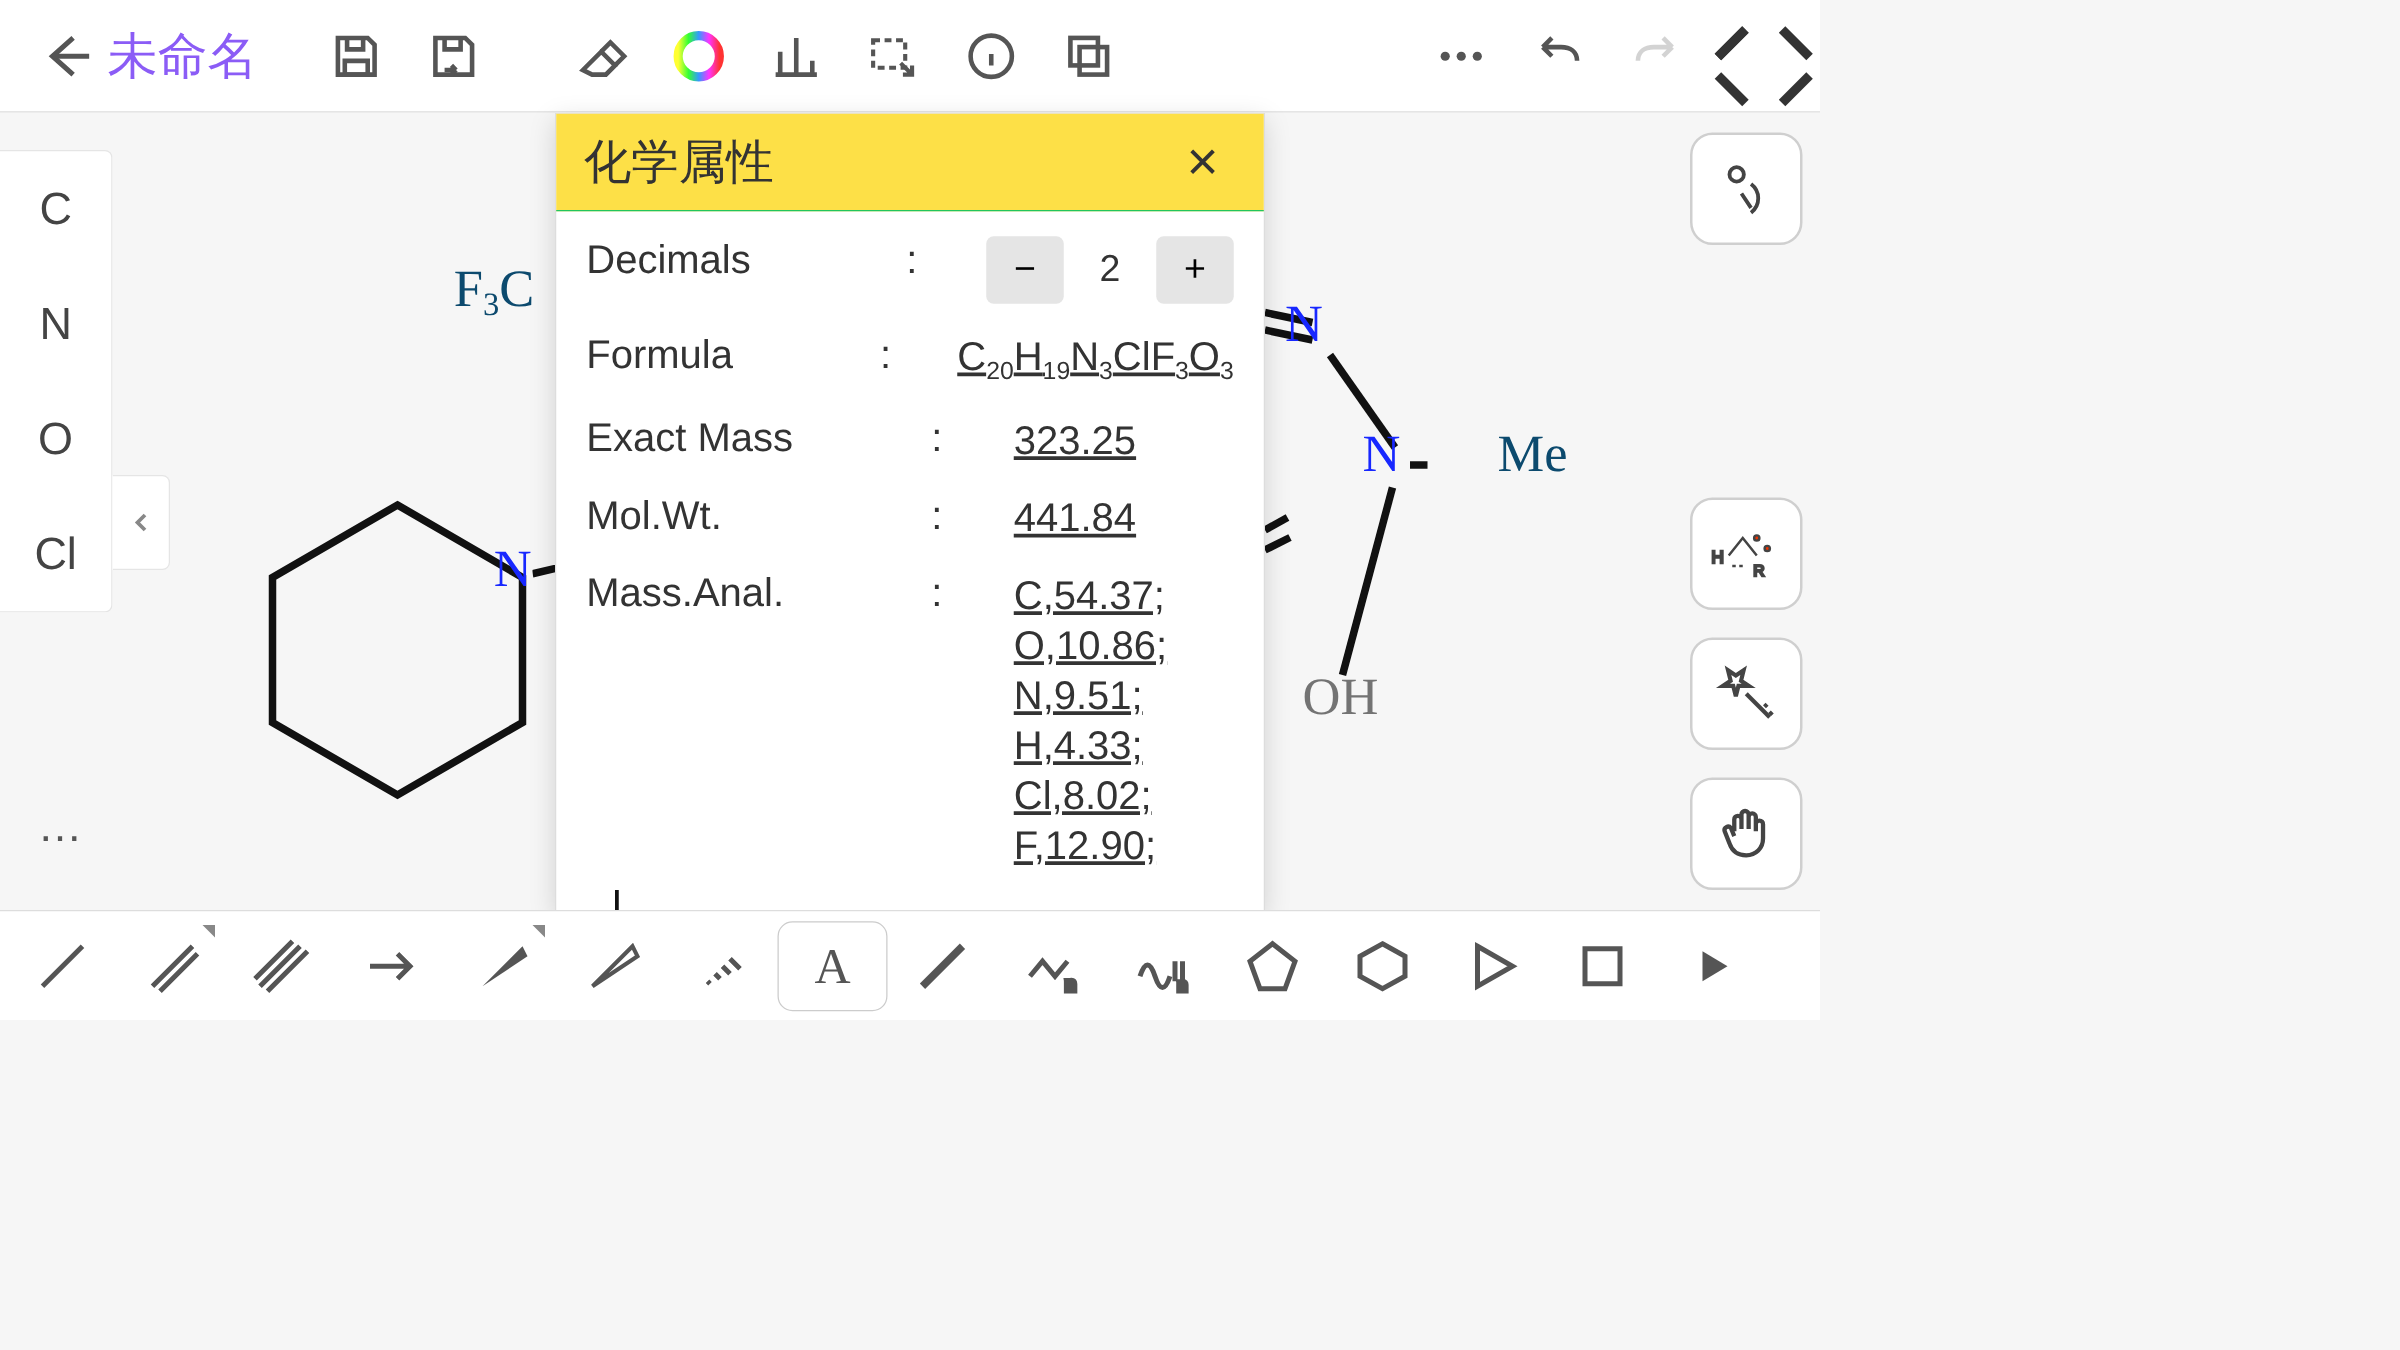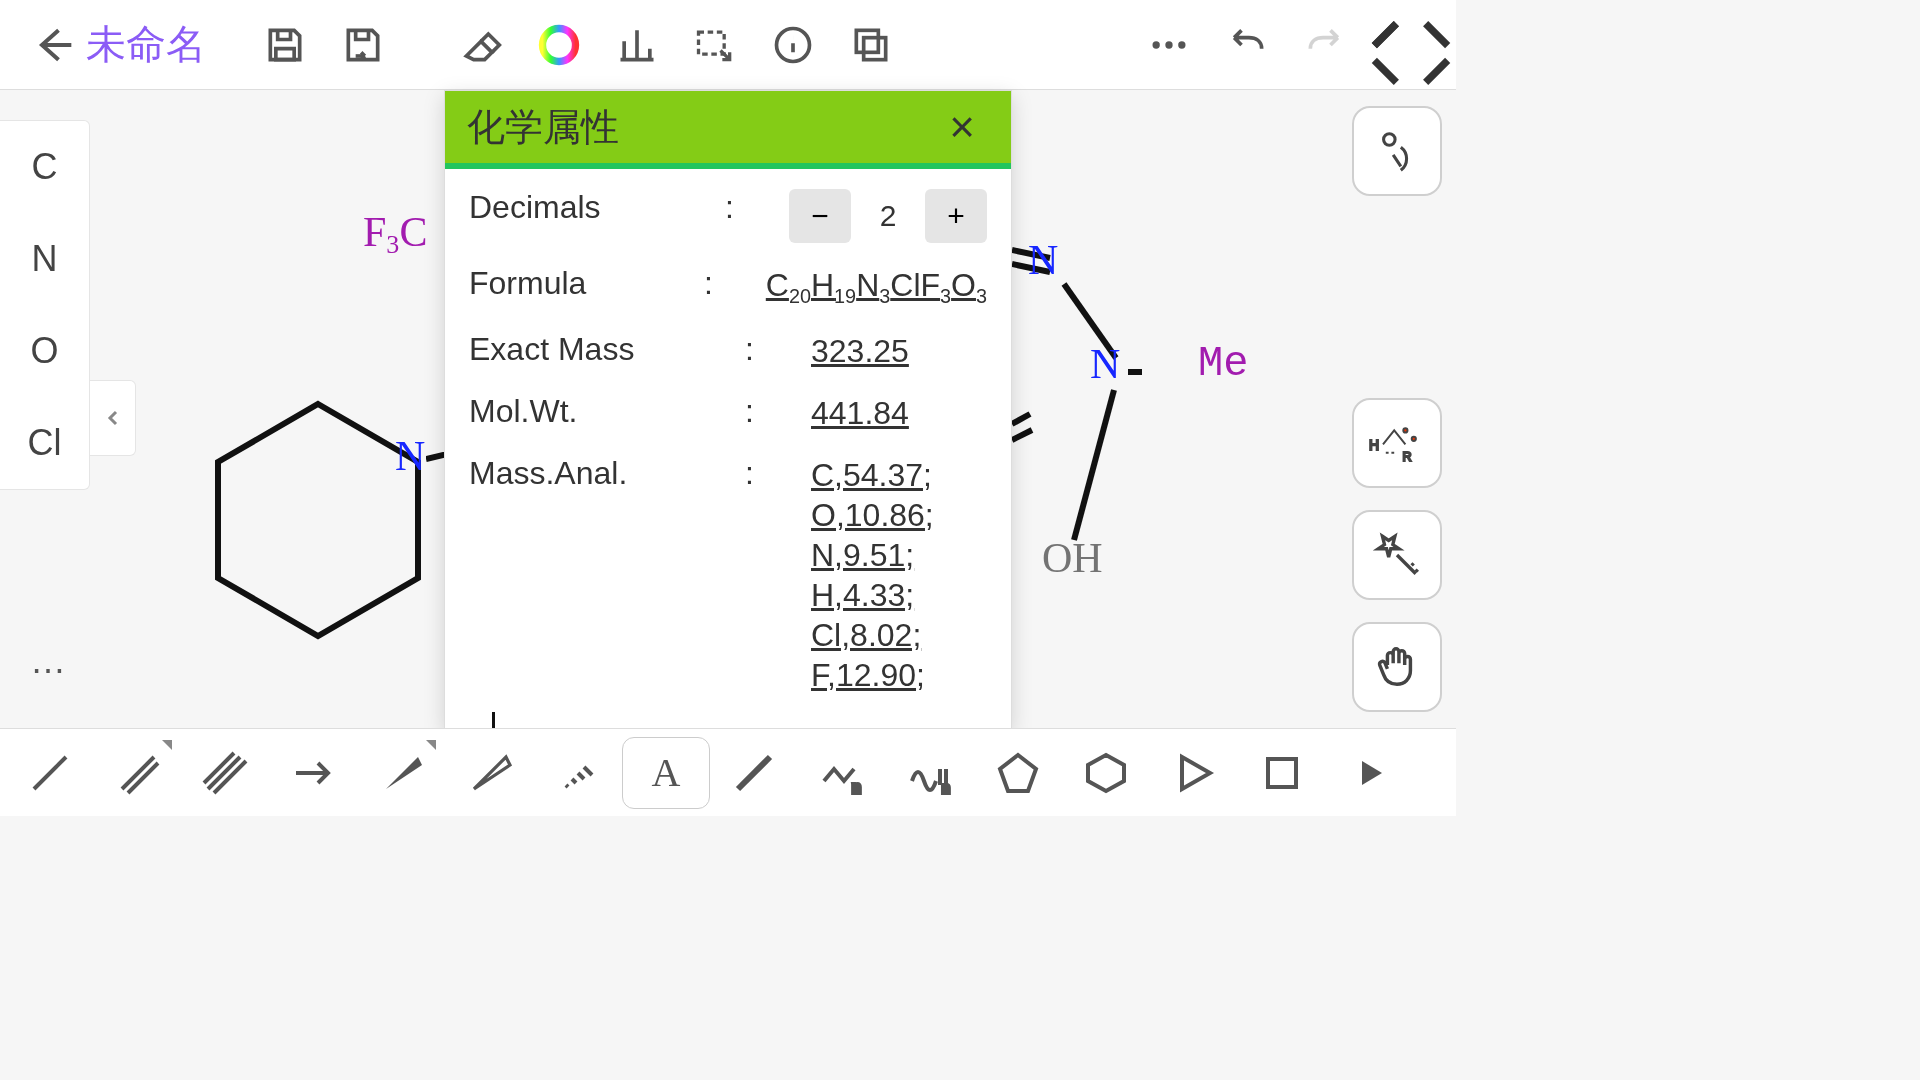--- a/index.html
+++ b/index.html
@@ -55,34 +55,34 @@
     position:relative;
   }
   .bottombar .tool svg { width:48px; height:48px; }
   .tool.selected { border:1px solid #ccc; border-radius:12px; height:72px; }
   .tool-corner::after {
     content:""; position:absolute; top:6px; right:10px; width:0; height:0;
     border-left:10px solid transparent; border-top:10px solid #888;
   }
 
   
-  .canvas-label { position:absolute; font-family: "Times New Roman", serif; font-size:42px; color:#a21caf; }
+  .canvas-label { position:absolute; font-family: "Times New Roman", serif; font-size:42px; color:#0c4a6e; }
   .nitrogen { color:#1727ff; font-weight:500; }
   .oxygen   { color:#737373; font-weight:500; }
   .sub { font-size:.62em; vertical-align:-0.28em; }
 
   
   .panel {
     position:absolute; left:444px; top:90px; width:568px; height:640px;
     background:#fff; box-shadow: 0 6px 20px rgba(0,0,0,.15); border:1px solid #ddd;
     font-size:32px; color:#333;
   }
   .panel-header {
-    height:78px; background:#84cc16; display:flex; align-items:center; padding:0 22px;
-    border-bottom:6px solid #22c55e;
+    height:78px; background:#fde047; display:flex; align-items:center; padding:0 22px;
+    border-bottom:1px solid #22c55e;
   }
   .panel-title { font-size:38px; }
   .panel-close { margin-left:auto; font-size:44px; cursor:pointer; padding:6px 14px; }
   .panel-body { padding: 20px 24px; }
   .row { display:flex; margin-bottom:22px;gap:42px; }
   .row .label { width:234px; }
   .row .colon { width:24px; }
   .row .value { flex:1; line-height:1.25;text-decoration:underline; }
   .stepper { display:flex; gap:6px; }
   .stepper button, .stepper .val {
@@ -226,21 +226,21 @@
   <line x1="0" y1="20" x2="38" y2="28"></line>
   <line x1="0" y1="6" x2="38" y2="14"></line>
   <line x1="52" y1="40" x2="104" y2="114"></line>
   <line x1="116" y1="128" x2="180" y2="128" stroke-width="6"></line>
   <line x1="0" y1="180" x2="18" y2="170"></line>
   <line x1="0" y1="196" x2="20" y2="186"></line>
   <line x1="102" y1="146" x2="62" y2="296"></line>
 </svg>
 <div class="canvas-label nitrogen" style="left:1028px; top:236px;">N</div>
 <div class="canvas-label nitrogen" style="left:1090px; top:340px;">N</div>
-<div class="canvas-label" style="left:1198px; top:340px;font-family:Liberation Mono, monospace;">Me</div>
+<div class="canvas-label" style="left:1198px; top:340px;">Me</div>
 <div class="canvas-label oxygen" style="left:1042px; top:534px;">OH</div>
 
 <div class="right-btn" style="top:106px;">
   <svg width="46" height="46" viewBox="0 0 24 24" fill="none" stroke="#444" stroke-width="1.6">
       <circle cx="8" cy="6" r="3"></circle>
       <path d="M14 10c4 3 4 9 0 12M10 14l4 6"></path>
     </svg>
 </div>
 <div class="right-btn" style="top:398px;">
   <svg width="56" height="48" viewBox="0 0 40 30" fill="none" stroke="#444" stroke-width="1.4">

